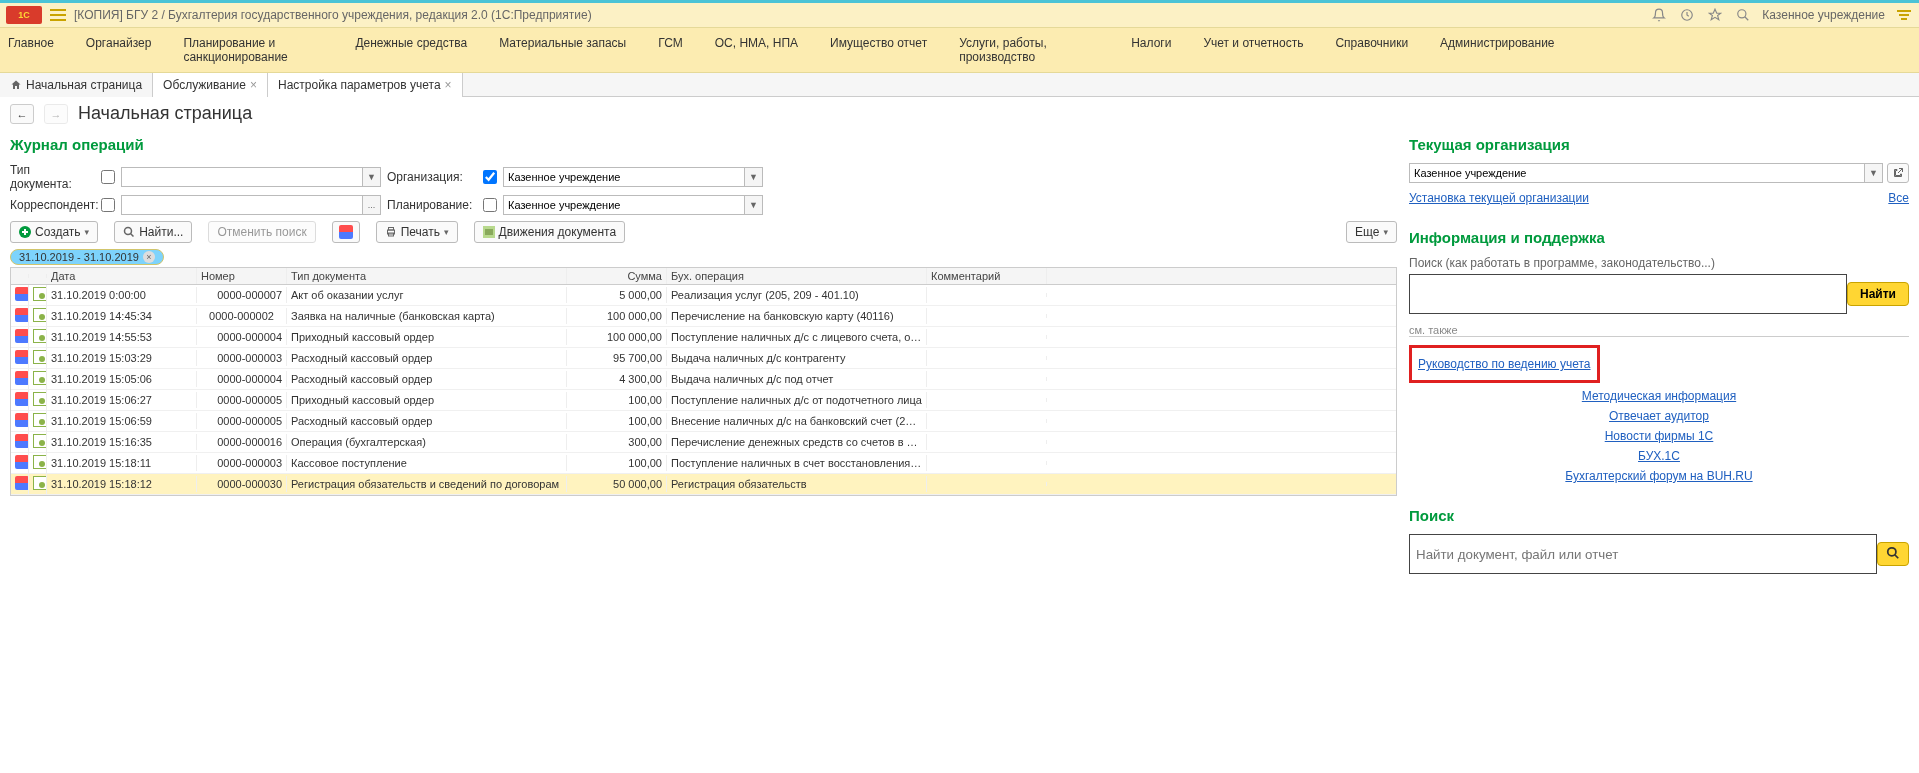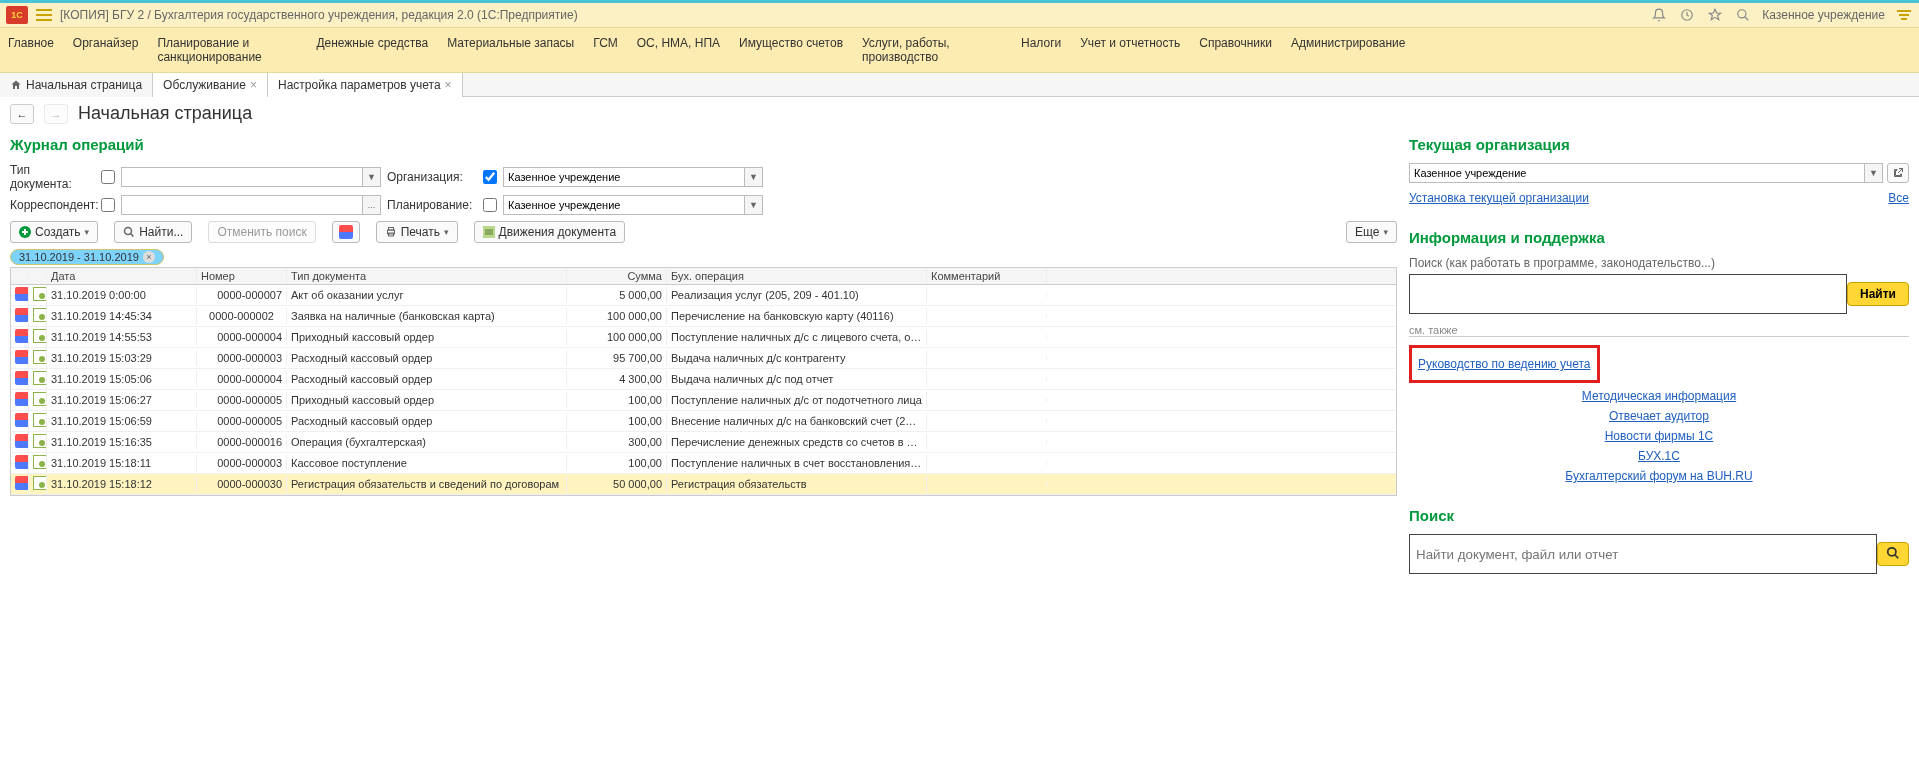--- a/index.html
+++ b/index.html
@@ -1,30 +1,30 @@
 <!DOCTYPE html>
 <html><head>
 <meta charset="utf-8">
 <style>
 * { box-sizing: border-box; margin: 0; padding: 0; font-family: Arial, sans-serif; }
 body { font-size: 11px; background: #fff; color: #333; }
 .topstripe { height: 3px; background: #4bc3d6; }
 
 
 .titlebar { display: flex; align-items: center; height: 25px; background: #fcf1c5; border-bottom: 1px solid #e5d998; padding: 0 6px; gap: 8px; }
-.logo-1c { width: 22px; height: 18px; background: #d93b2b; color: #fdd835; font-weight: bold; font-size: 9px; display: flex; align-items: center; justify-content: center; border-radius: 2px; }
+.logo-1c { width: 36px; height: 18px; background: #d93b2b; color: #fdd835; font-weight: bold; font-size: 9px; display: flex; align-items: center; justify-content: center; border-radius: 2px; }
 .burger-icon svg, .titlebar svg { display: block; }
 .app-title { color: #666; font-size: 12px; flex: 0 0 auto; }
 .titlebar-spacer { flex: 1; }
 .titlebar-right { display: flex; align-items: center; gap: 10px; color: #666; }
 .titlebar-right .tb-icon { width: 18px; height: 18px; display: flex; align-items: center; justify-content: center; cursor: pointer; }
 .titlebar-right .tb-label { font-size: 12px; }
 
 
-.mainmenu { display: flex; flex-wrap: wrap; align-items: flex-start; background: #fcecb1; border-bottom: 1px solid #e5d998; padding: 8px 8px; gap: 19px; }
+.mainmenu { display: flex; flex-wrap: wrap; align-items: flex-start; background: #fcecb1; border-bottom: 1px solid #e5d998; padding: 8px 8px; gap: 32px; }
 .mainmenu .mitem { font-size: 12px; color: #333; cursor: pointer; max-width: 140px; line-height: 14px; }
 
 
 .tabbar { display: flex; align-items: center; background: #f6f6f6; border-bottom: 1px solid #ccc; height: 24px; font-size: 12px; }
 .tab { display: flex; align-items: center; gap: 4px; padding: 0 10px; height: 24px; border-right: 1px solid #ccc; background: #fff; cursor: pointer; }
 .tab.home { background: #f6f6f6; }
 .tab .close { color: #999; cursor: pointer; font-size: 12px; }
 
 
 .navrow { display: flex; align-items: center; gap: 10px; padding: 6px 10px; }
@@ -133,21 +133,21 @@
 </div>
 
 <div class="mainmenu" id="mainmenu">
     <div class="mitem">Главное</div>
     <div class="mitem">Органайзер</div>
     <div class="mitem">Планирование и санкционирование</div>
     <div class="mitem">Денежные средства</div>
     <div class="mitem">Материальные запасы</div>
     <div class="mitem">ГСМ</div>
     <div class="mitem">ОС, НМА, НПА</div>
-    <div class="mitem">Имущество счетов</div>
+    <div class="mitem">Имущество отчет</div>
     <div class="mitem">Услуги, работы, производство</div>
     <div class="mitem">Налоги</div>
     <div class="mitem">Учет и отчетность</div>
     <div class="mitem">Справочники</div>
     <div class="mitem">Администрирование</div>
   </div>
 
 <div class="tabbar" id="tabbar">
     <div class="tab home">
       <svg width="12" height="12" viewBox="0 0 24 24" fill="#666">

